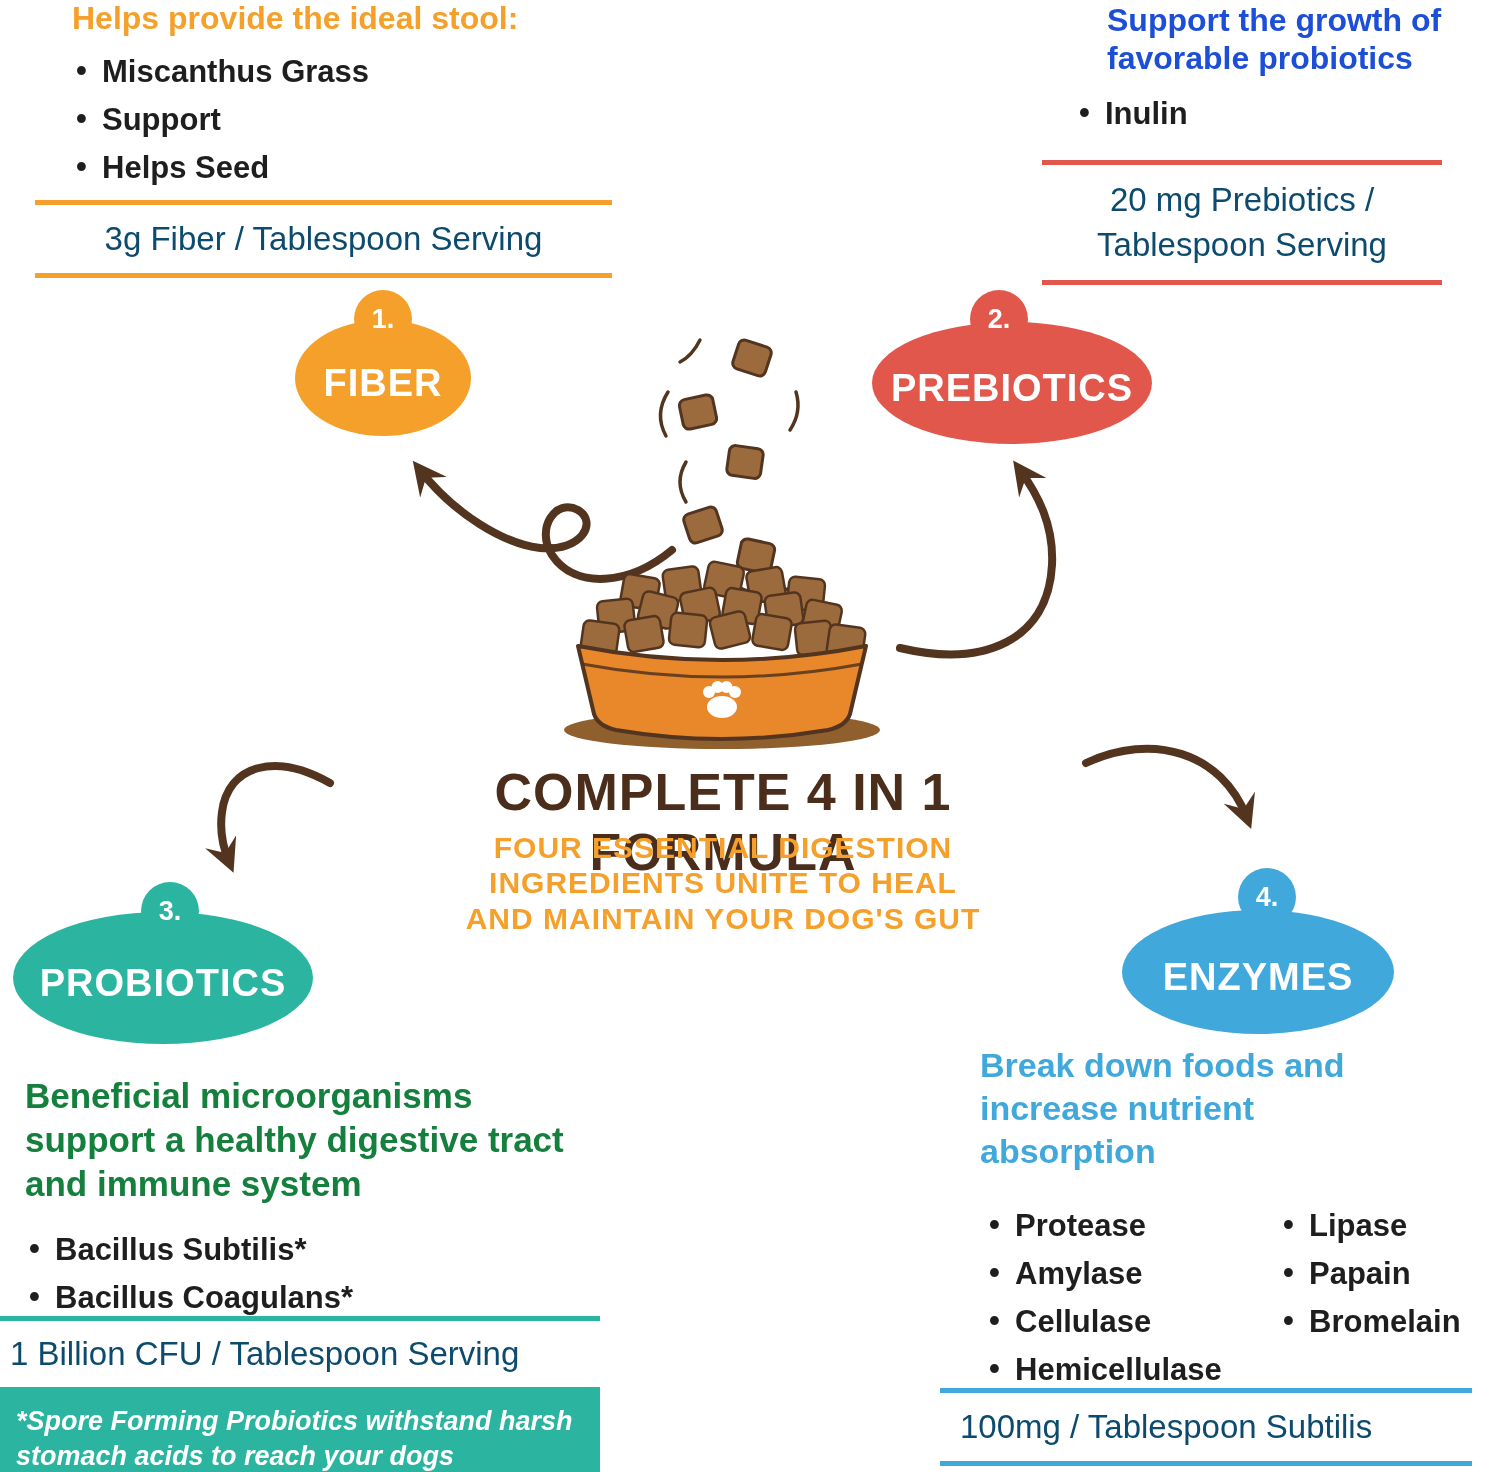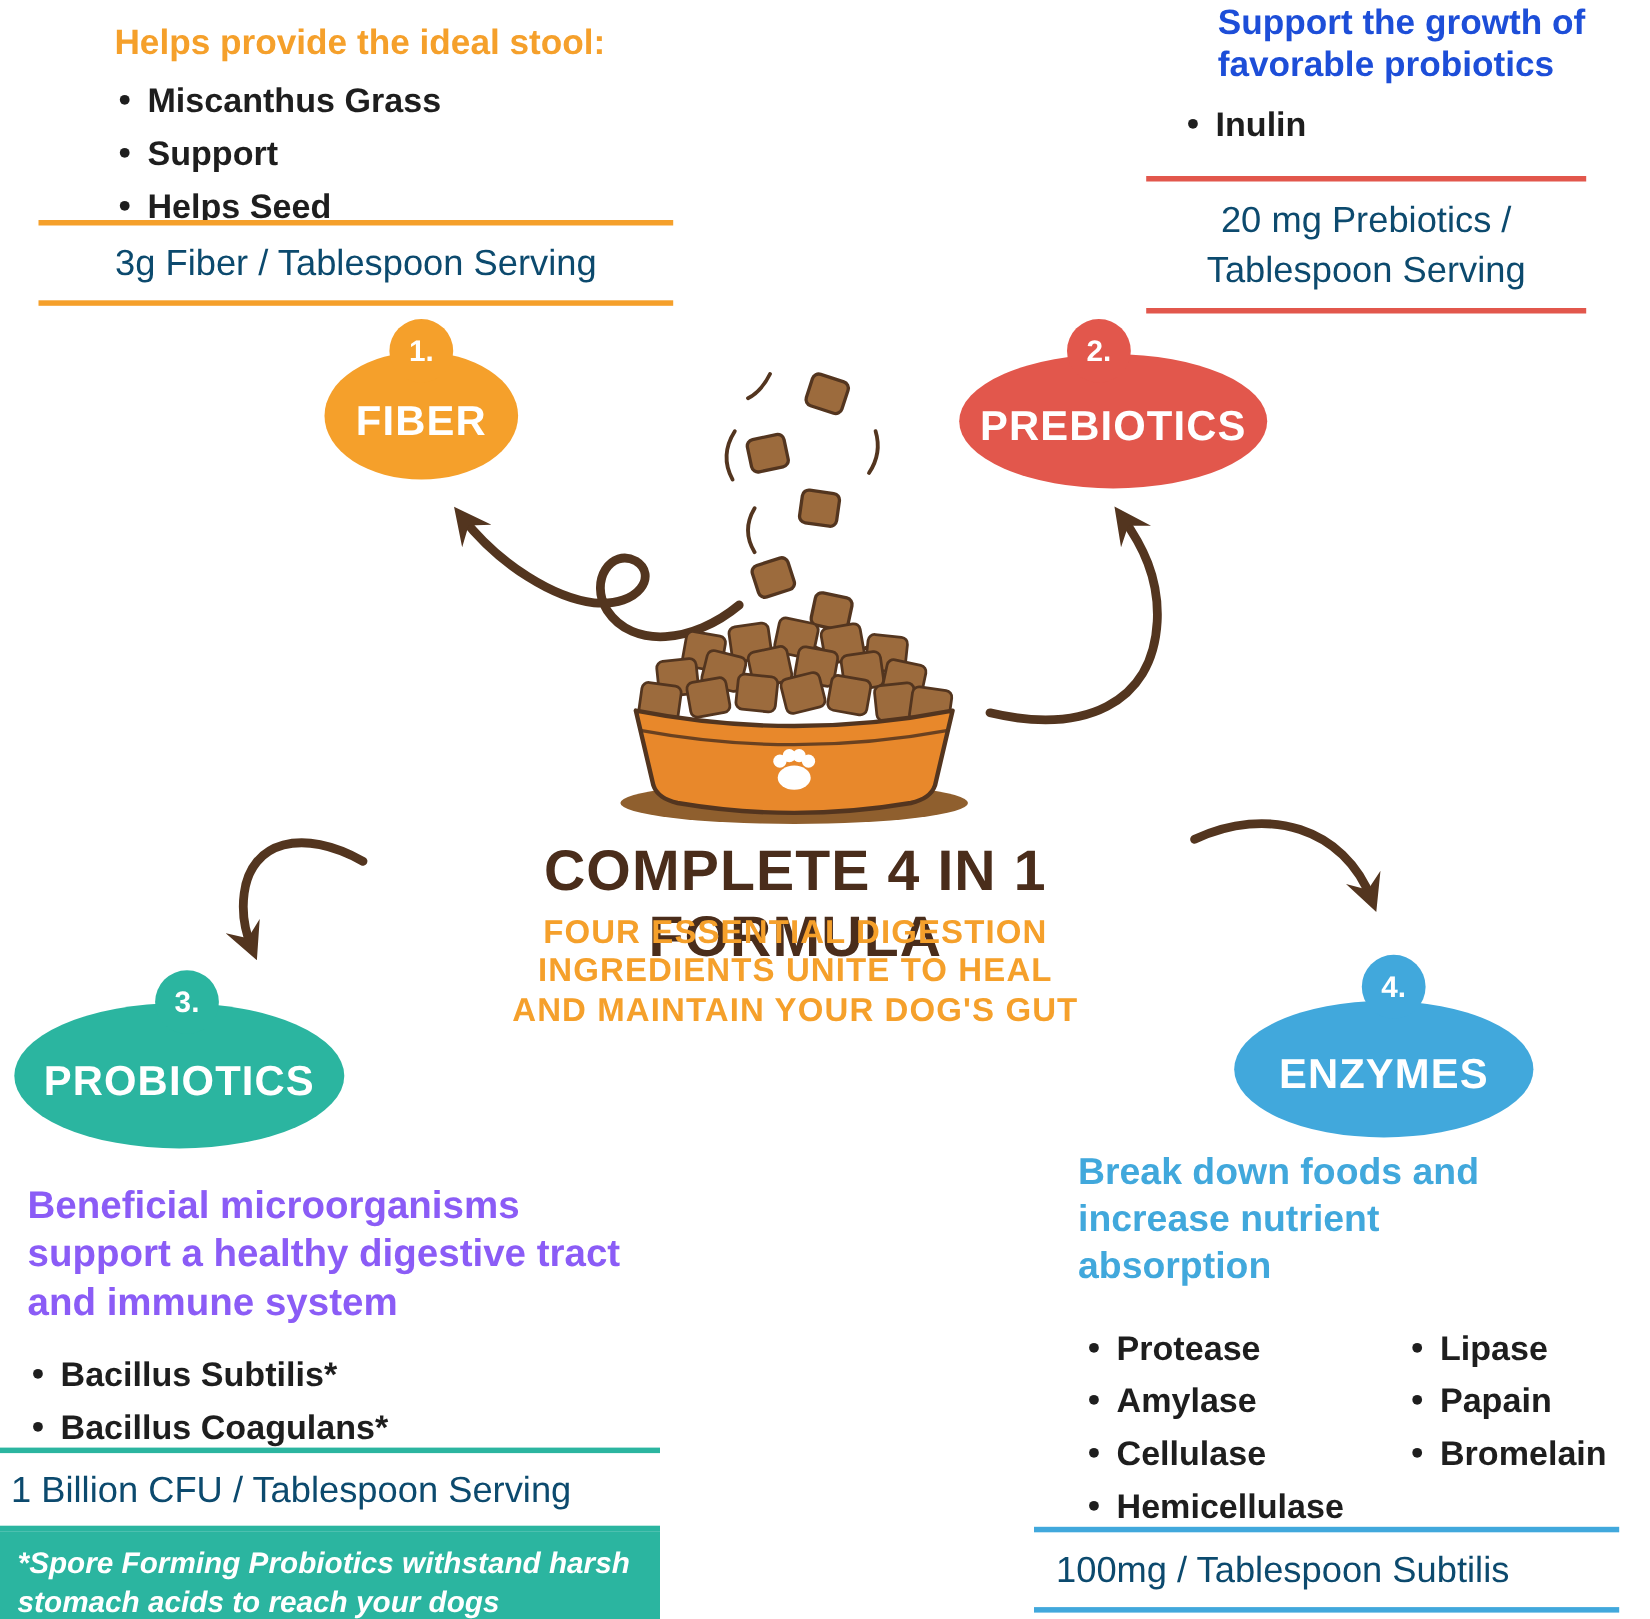--- a/index.html
+++ b/index.html
@@ -7,21 +7,21 @@
     position:relative;width:1500px;height:1472px;background:#ffffff;overflow:hidden;
     font-family:"Liberation Sans",sans-serif;color:#1e1e1e;
   }
   .abs{position:absolute;}
 
   
   .head{font-weight:800;line-height:1.18;}
   .head.orange{color:#F5A02B;font-size:32px;}
   .head.red{color:#1d4ed8;font-size:32px;margin-left:32px;}
   .desc{font-weight:800;line-height:1.26;}
-  .desc.teal{color:#8b5cf6;font-size:35px;}
+  .desc.teal{color:#15803d;font-size:35px;}
   .desc.blue{color:#41A8DC;font-size:34px;}
 
   
   ul.blist{list-style:none;margin:0;padding:0;}
   ul.blist li{position:relative;padding-left:30px;font-weight:bold;font-size:31px;color:#1e1e1e;margin:12px 0;}
   ul.blist li::before{content:"\2022";position:absolute;left:4px;top:-1px;color:#1e1e1e;}
 
   
   .serving{font-size:33px;color:#0c4a6e;box-sizing:border-box;}
   .serving.orange{border-top:5px solid #F5A02B;border-bottom:5px solid #F5A02B;text-align:center;padding:15px 6px;}
@@ -117,21 +117,21 @@
       <g fill="#ffffff" transform="translate(722,700)">
         <ellipse cx="0" cy="7" rx="15" ry="11"></ellipse>
         <circle cx="-13" cy="-8" r="6"></circle>
         <circle cx="-4.5" cy="-13" r="6"></circle>
         <circle cx="4.5" cy="-13" r="6"></circle>
         <circle cx="13" cy="-8" r="6"></circle>
       </g>
     </g>
   </svg>
 
-  <section class="abs" style="left:72px;top:20px;width:580px;margin-left:32px;">
+  <section class="abs" style="left:72px;top:0;width:580px;">
     <div class="head orange">Helps provide the ideal stool:</div>
     <ul class="blist" style="margin-top:16px;">
         <li>Miscanthus Grass</li>
         <li>Support</li>
         <li>Helps Seed</li>
       </ul>
   </section>
   <div class="abs serving orange" style="left:35px;top:200px;width:577px;">3g Fiber / Tablespoon Serving</div>
 
   <section class="abs" style="left:1075px;top:2px;width:400px;">

